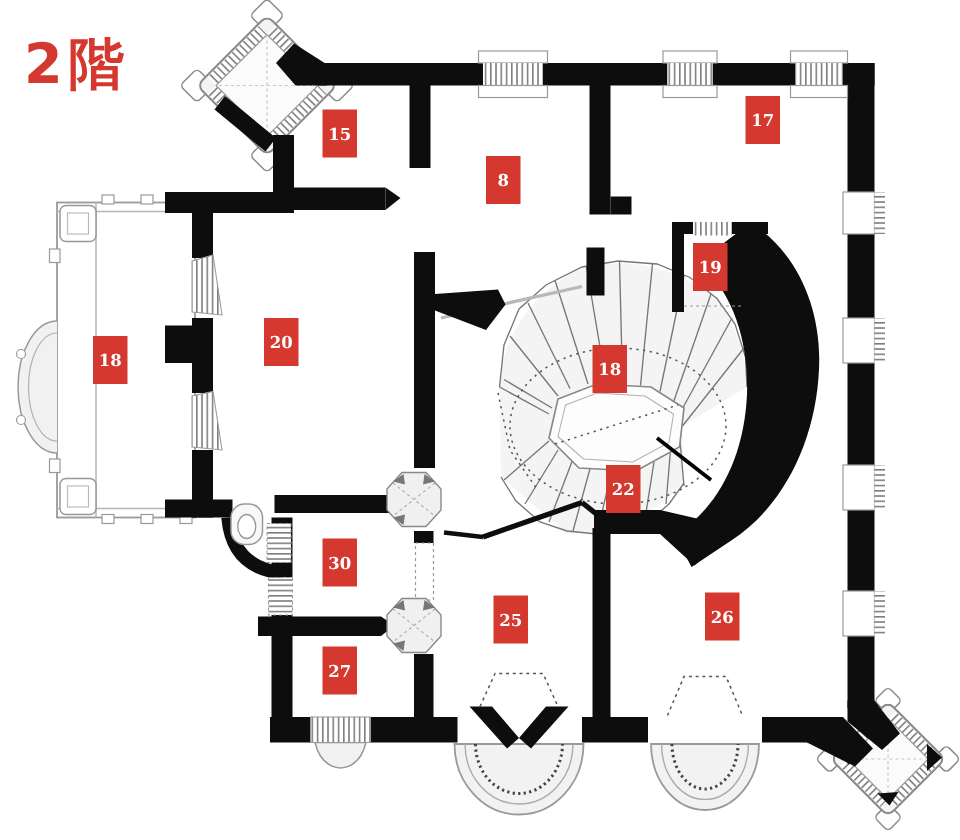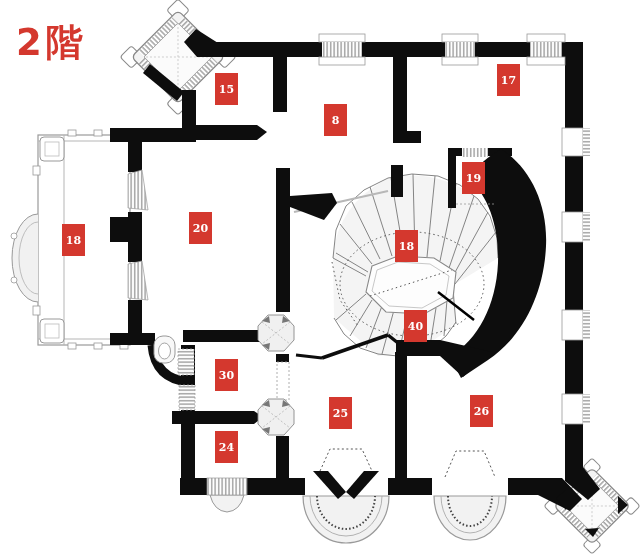--- a/index.html
+++ b/index.html
@@ -292,21 +292,21 @@
   <line x1="456" y1="204" x2="494" y2="204" stroke="#999" stroke-width="0.8" stroke-dasharray="2,2"></line>
 </svg>
 
 <div class="floor-title">2階</div>
 
 <div class="room-label" style="left:215px;top:73px">15</div>
 <div class="room-label" style="left:324px;top:104px">8</div>
 <div class="room-label" style="left:497px;top:64px">17</div>
 <div class="room-label" style="left:462px;top:162px">19</div>
 <div class="room-label" style="left:62px;top:224px">18</div>
-<div class="room-label" style="left:189px;top:212px">20</div>
+<div class="room-label" style="left:176px;top:212px">20</div>
 <div class="room-label" style="left:395px;top:230px">18</div>
-<div class="room-label" style="left:404px;top:310px">40</div>
+<div class="room-label" style="left:404px;top:310px">22</div>
 <div class="room-label" style="left:215px;top:359px">30</div>
-<div class="room-label" style="left:215px;top:431px">24</div>
+<div class="room-label" style="left:215px;top:431px">27</div>
 <div class="room-label" style="left:329px;top:397px">25</div>
 <div class="room-label" style="left:470px;top:395px">26</div>
 
 </div>
 
 </body></html>

